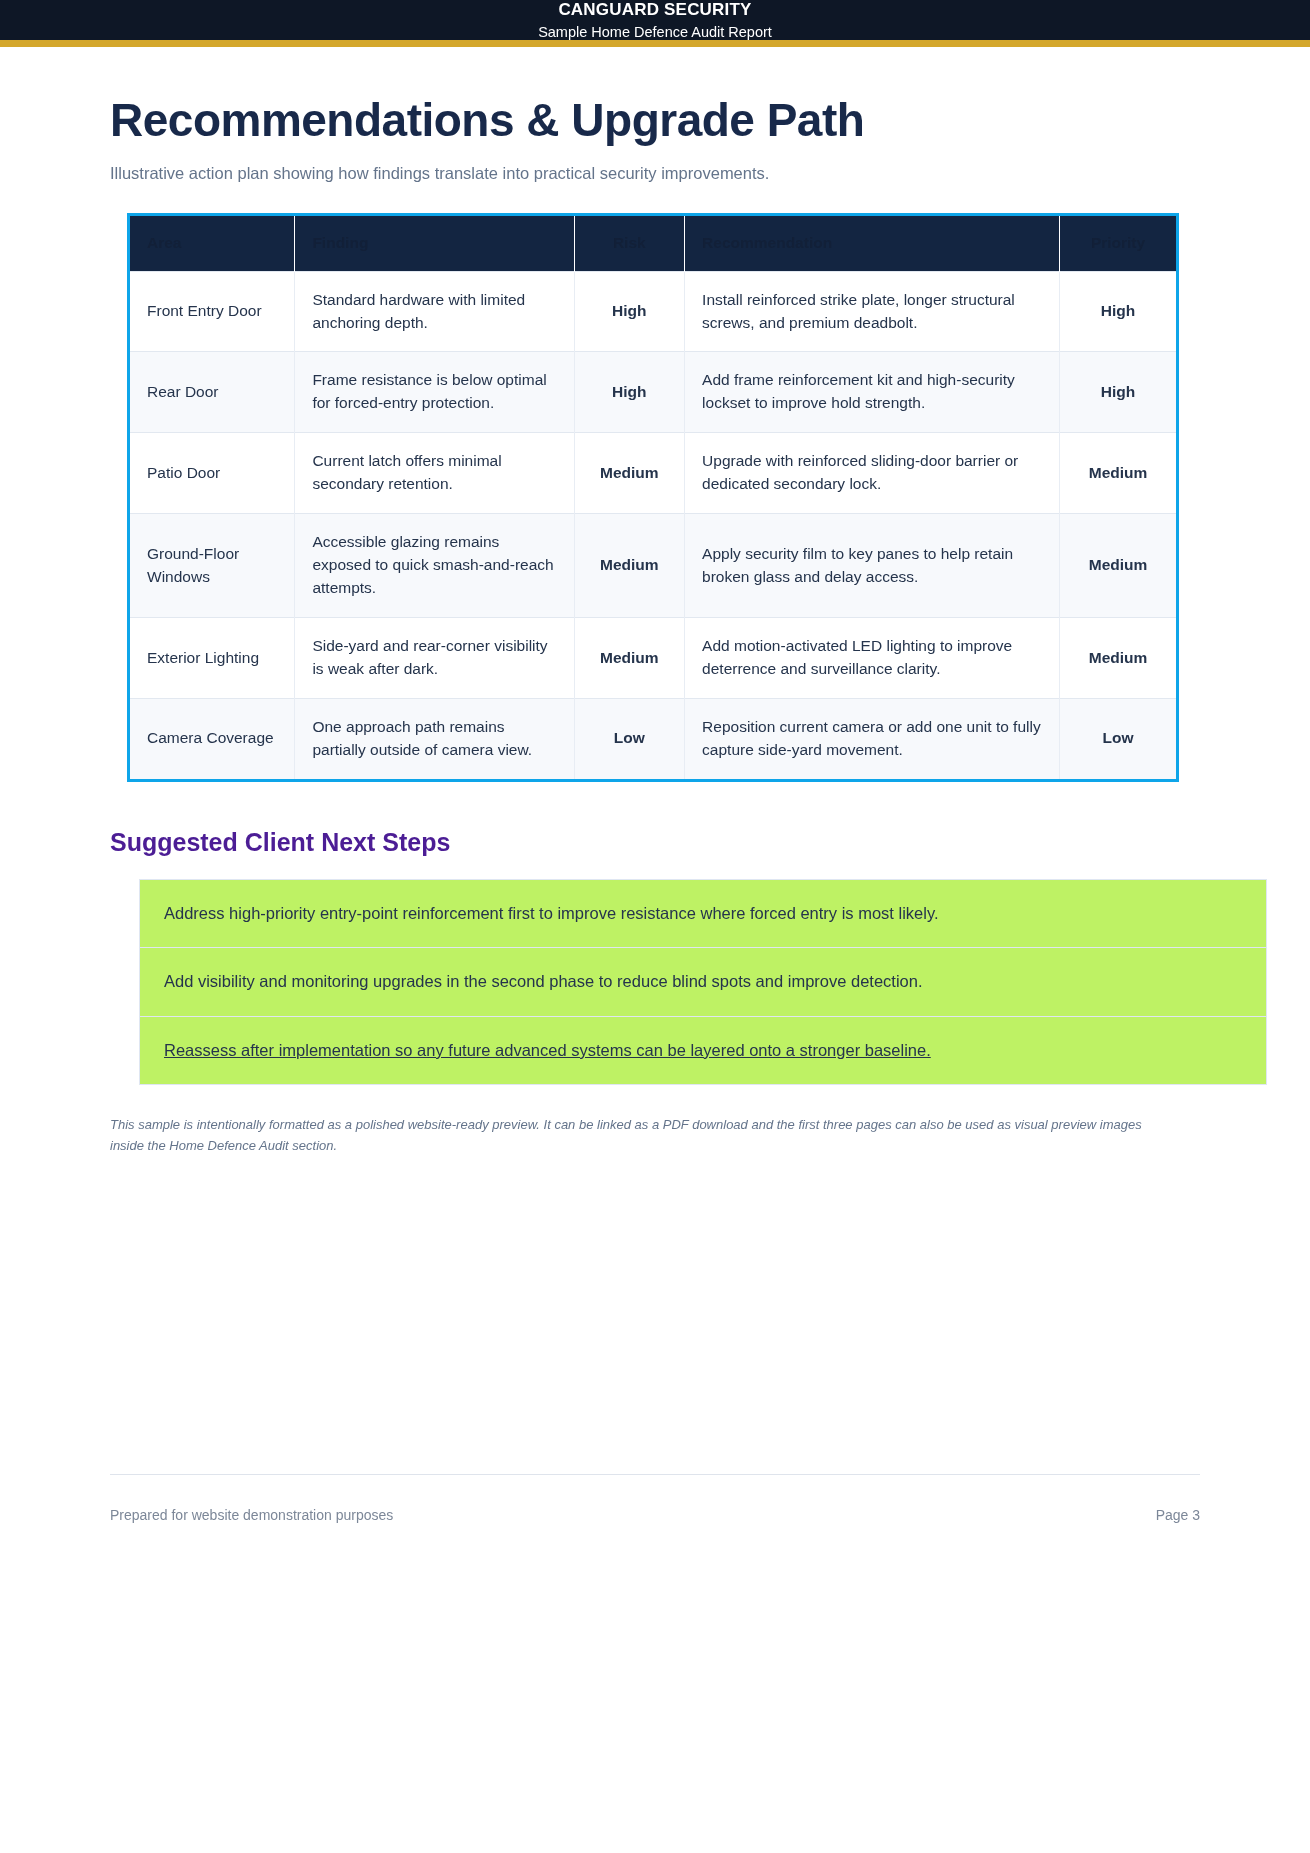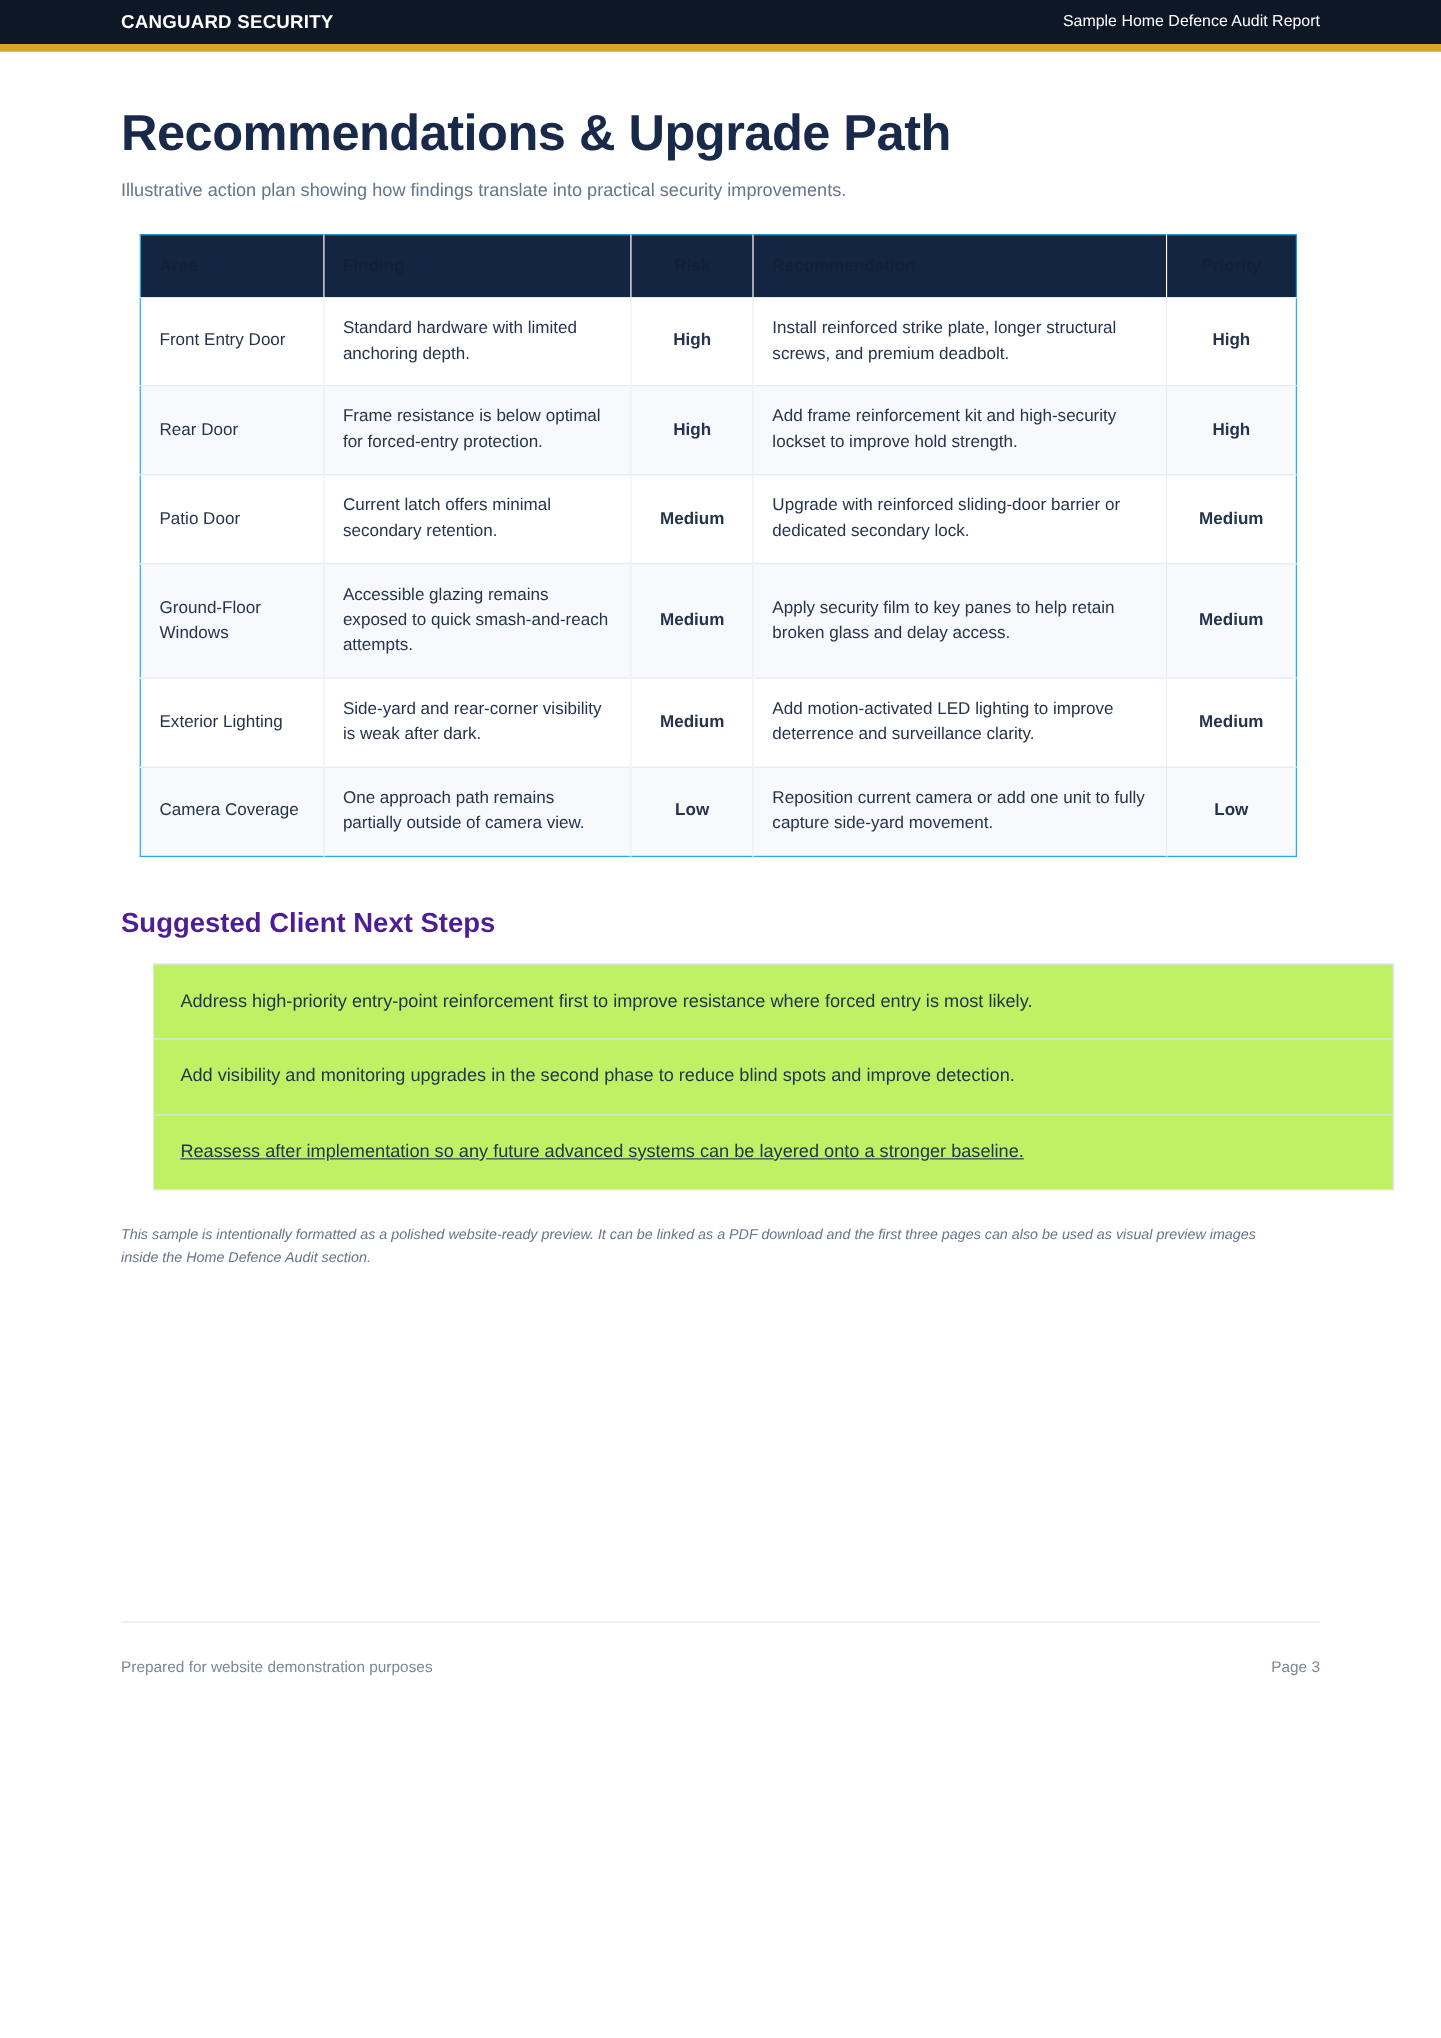--- a/index.html
+++ b/index.html
@@ -14,20 +14,21 @@
   }
 
   
   .topbar {
     height: 40px;
     background: #0e1726;
     display: flex;
     align-items: center;
     justify-content: space-between;
     padding: 0 110px 0 110px;
+    flex-direction: column;
   }
   .brand {
     color: #ffffff;
     font-size: 17px;
     font-weight: bold;
     letter-spacing: 0.2px;
   }
   .doc-kicker {
     color: #ffffff;
     font-size: 14.5px;
@@ -61,21 +62,21 @@
   
   .table-wrap {
     margin-top: 30px;
     padding-left: 17px;
     padding-right: 17px;
   }
   table.rec-table {
     width: 1052px;
     border-collapse: collapse;
     table-layout: fixed;
-    border: 1px solid #0ea5e9;
+    border: 3px solid #0ea5e9;
     font-size: 15.5px;
   }
   table.rec-table thead th {
     background: #132541;
     color: #122038; 
     height: 57px;
     font-weight: bold;
     font-size: 15.5px;
     text-align: left;
     padding: 0 17px;

